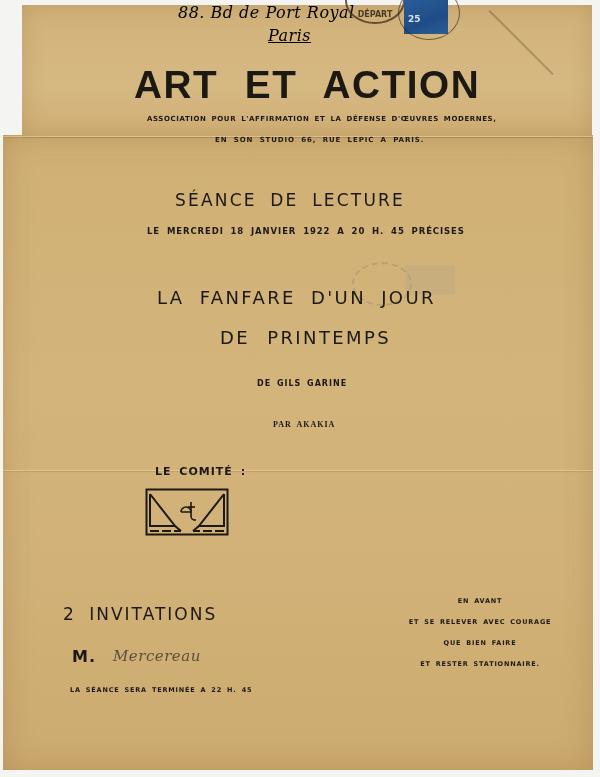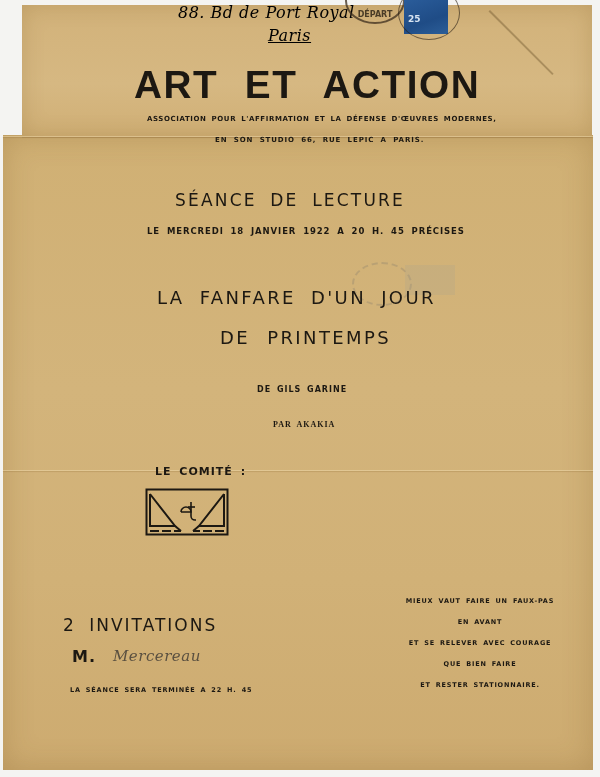--- a/index.html
+++ b/index.html
@@ -184,21 +184,20 @@
       letter-spacing: 2.4px;
       word-spacing: 9px;
     }
     .author {
       left: 257px;
       top: 379px;
       font-size: 8px;
       font-weight: bold;
       letter-spacing: 1px;
       word-spacing: 2px;
-      margin-top: 6px;
     }
     .performer {
       left: 273px;
       top: 420px;
       font-size: 8px;
       font-weight: bold;
       letter-spacing: 1px;
       word-spacing: 2px;
       font-family: Liberation Serif, serif;
     }
@@ -216,21 +215,20 @@
       top: 488px;
       width: 84px;
       height: 48px;
     }
     .invitations {
       left: 63px;
       top: 604px;
       font-size: 17px;
       letter-spacing: 2px;
       word-spacing: 6px;
-      margin-top: 11px;
     }
     .guest-prefix {
       left: 72px;
       top: 647px;
       font-size: 16px;
       font-weight: bold;
       letter-spacing: 1px;
     }
     .guest-name {
       left: 113px;
@@ -319,18 +317,17 @@
   <path d="M46,14 l0,14 a4,4 0 0,0 4,4 l1,0" fill="none" stroke="#1c1812" stroke-width="1.6"></path>
   <line x1="43" y1="19" x2="50" y2="19" stroke="#1c1812" stroke-width="1.6"></line>
 </svg>
 
 <div class="print invitations">2 INVITATIONS</div>
 <div class="print guest-prefix">M.</div>
 <div class="hand guest-name">Mercereau</div>
 <div class="print end-time">LA SÉANCE SERA TERMINÉE A 22 H. 45</div>
 
 <div class="motto">
-  <div class="motto-line">MIEUX VAUT FAIRE UN FAUX-PAS</div>
   <div class="motto-line">EN AVANT</div>
   <div class="motto-line">ET SE RELEVER AVEC COURAGE</div>
   <div class="motto-line">QUE BIEN FAIRE</div>
   <div class="motto-line">ET RESTER STATIONNAIRE.</div>
 </div>
 
 </body></html>

